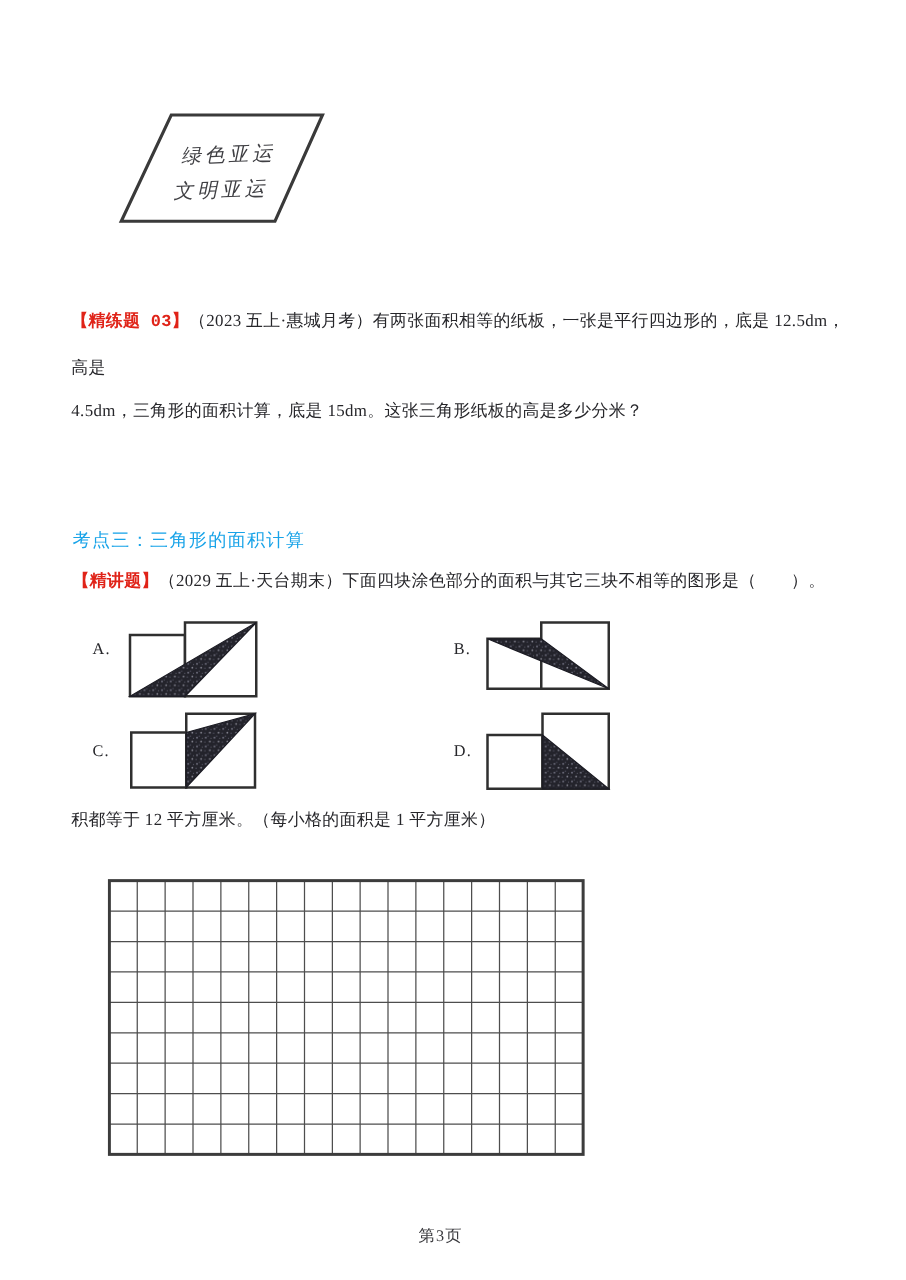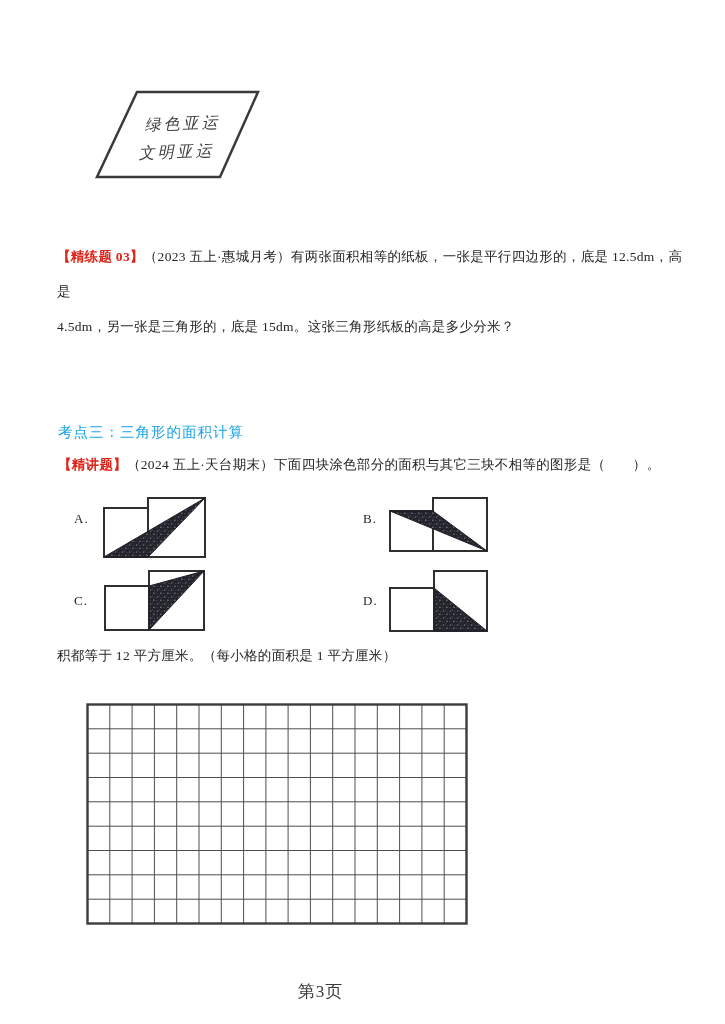--- a/index.html
+++ b/index.html
@@ -16,38 +16,38 @@
     width:725px;height:1024px;
     margin:0 auto;
     background:#ffffff;
     font-family:"Liberation Serif","DejaVu Serif",serif;
     color:var(--ink);
     overflow:hidden;
   }
   .abs{position:absolute;}
   .prob{font-size:13.5px;line-height:35px;letter-spacing:0.3px;}
   .tag{
-    font-family:Liberation Serif, serif;
+    font-family:Liberation Mono, monospace;
     font-weight:700;
     color:var(--accent-red);
   }
   .section-heading{
     font-family:"Liberation Sans","DejaVu Sans",sans-serif;
     font-weight:400;
     font-size:14.5px;
     color:var(--accent-blue);
     letter-spacing:1px;
   }
   .opt-label{
     font-size:13px;
     letter-spacing:1px;
   }
   .footer{
     width:641px;text-align:center;
-    font-size:17px;color:#3a3a3e;letter-spacing:1px;
+    font-size:13px;color:#3a3a3e;letter-spacing:1px;margin-left:32px;
   }
   svg{display:block;}
   .fig-stroke{fill:#ffffff;stroke:var(--line);stroke-width:2;}
   .fig-shade{fill:url(#speckle);stroke:#1c1c24;stroke-width:1;}
   .banner-poly{fill:#ffffff;stroke:#3a3a3a;stroke-width:2.5;stroke-linejoin:miter;}
   .banner-text{
     font-family:"Liberation Serif","DejaVu Serif",serif;
     font-style:italic;
     font-size:16px;
     letter-spacing:3px;
@@ -77,27 +77,27 @@
   <svg class="abs" style="left:88px;top:84px" width="182" height="102" viewBox="0 0 182 102">
     <polygon class="banner-poly" points="49,8 170,8 132,93 9,93"></polygon>
     <g transform="rotate(-2 90 50)">
       <text class="banner-text" x="57" y="45">绿色亚运</text>
       <text class="banner-text" x="50" y="73">文明亚运</text>
     </g>
   </svg>
 
   <div class="abs prob" style="left:57px;top:239px;width:630px">
     <div><span class="tag">【精练题 03】</span><span>（2023 五上·惠城月考）有两张面积相等的纸板，一张是平行四边形的，底是 12.5dm，高是</span></div>
-    <div>4.5dm，另一张是三角形的，底是 15dm。这张三角形纸板的高是多少分米？</div>
+    <div>4.5dm，三角形的面积计算，底是 15dm。这张三角形纸板的高是多少分米？</div>
   </div>
 
   <div class="abs section-heading" style="left:58px;top:423px">考点三：三角形的面积计算</div>
 
   <div class="abs prob" style="left:58px;top:447px;width:640px">
-    <div><span class="tag">【精讲题】</span><span>（2024 五上·天台期末）下面四块涂色部分的面积与其它三块不相等的图形是（　　）。</span></div>
+    <div><span class="tag">【精讲题】</span><span>（2029 五上·天台期末）下面四块涂色部分的面积与其它三块不相等的图形是（　　）。</span></div>
   </div>
 
   <div class="abs opt-label" style="left:74px;top:511px">A.</div>
   <svg class="abs" style="left:100px;top:494px" width="110" height="68" viewBox="0 0 110 68">
     <rect class="fig-stroke" x="4" y="14" width="44" height="49"></rect>
     <rect class="fig-stroke" x="48" y="4" width="57" height="59"></rect>
     <polygon class="fig-shade" points="4,63 48,63 105,4"></polygon>
   </svg>
 
   <div class="abs opt-label" style="left:363px;top:511px">B.</div>

